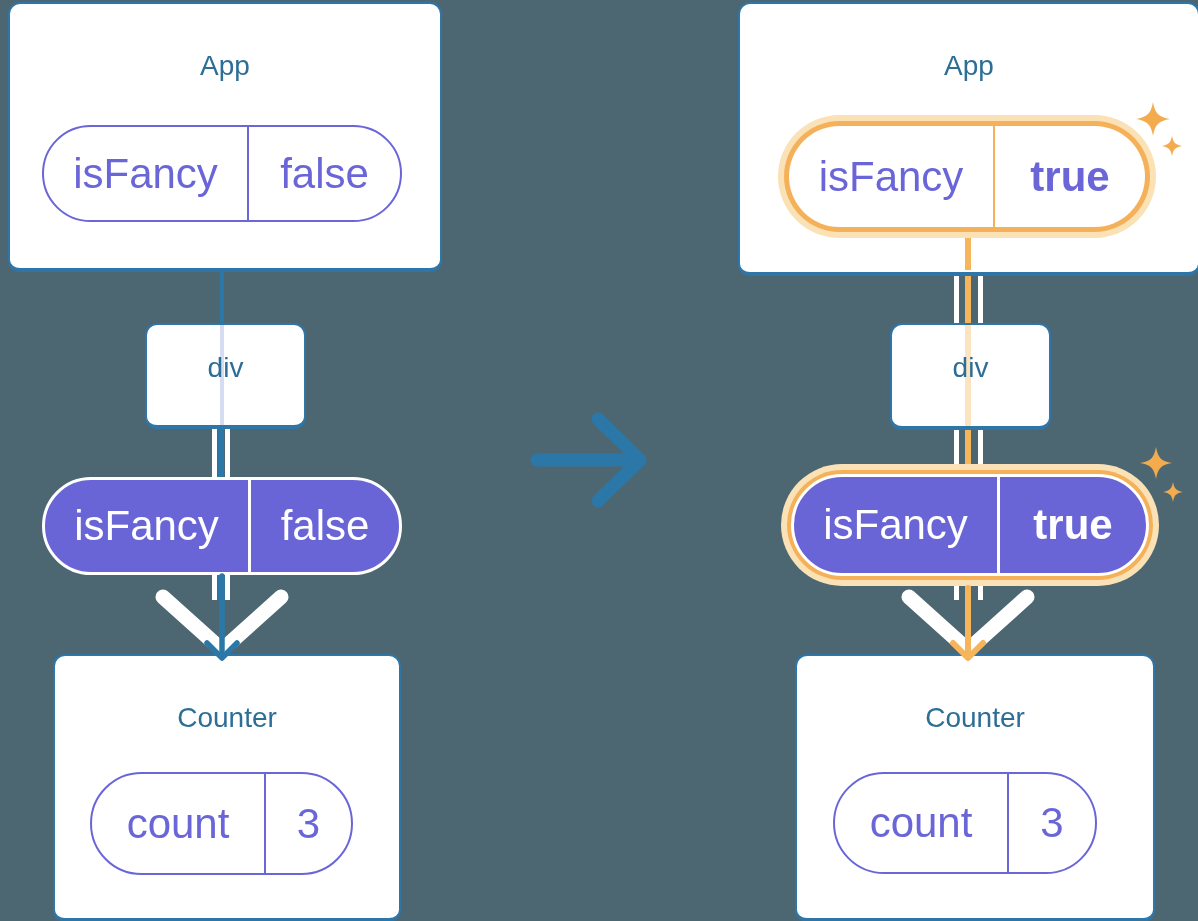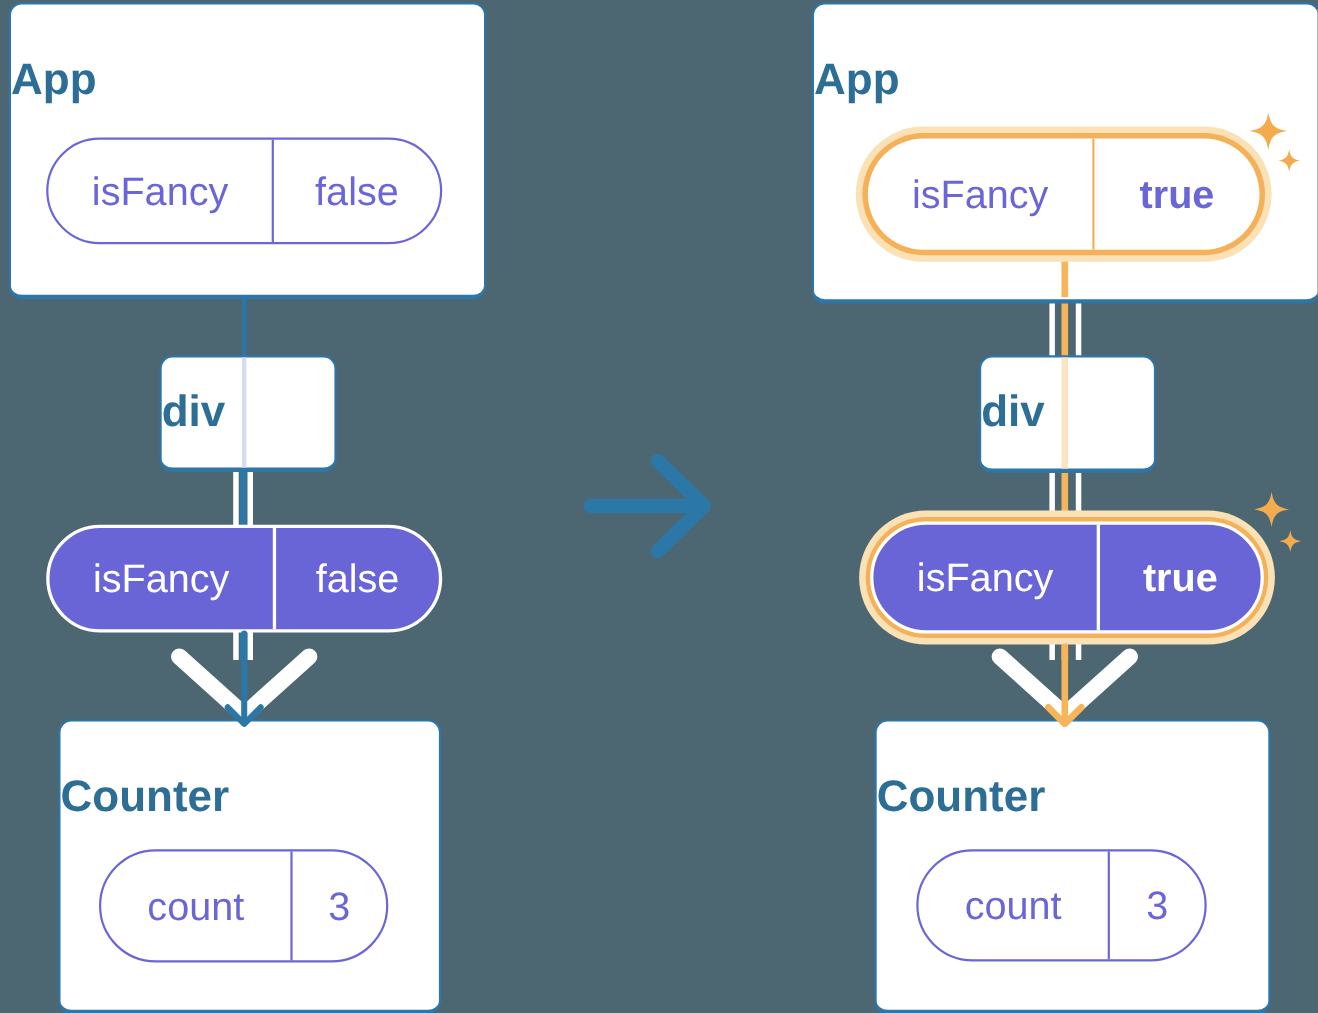--- a/index.html
+++ b/index.html
@@ -8,29 +8,29 @@
     background:var(--background,#4C6772);
     font-family:"Liberation Sans",sans-serif;
   }
   
   .card{
     position:absolute;background:var(--card-fill,#fff);
     border:2px solid var(--card-border,#2E75A8);
     border-bottom-width:4px;border-radius:12px;z-index:1;
   }
   .card-title{
-    position:absolute;left:0;right:0;
-    font-size:40px;font-weight:700;color:var(--heading-text,#2D6E96);
+    position:absolute;left:0;right:0;text-align:center;
+    font-size:28px;font-weight:400;color:var(--heading-text,#2D6E96);
     z-index:2;
   }
   
   .pill{position:absolute;display:flex;align-items:stretch;border-radius:999px;box-sizing:border-box;z-index:2;}
   .outline-pill{border:2.5px solid var(--purple-outline,#6A66D8);color:var(--purple-outline,#6A66D8);background:#fff;}
   .solid-pill{background:var(--purple-fill,#6965D6);border:3px solid #fff;color:#fff;}
-  .cell{display:flex;align-items:center;justify-content:center;font-size:36px;}
+  .cell{display:flex;align-items:center;justify-content:center;font-size:42px;}
   .cell.grow{flex:1;}
   .outline-pill .divider-cell{border-right:2px solid var(--purple-outline,#6A66D8);}
   .solid-pill .divider-cell{border-right:3px solid #fff;}
   .bold{font-weight:700;text-align:center;}
   
   .fancy-outer{position:absolute;border-radius:999px;background:var(--highlight-halo,#FAE1B6);padding:6px;box-sizing:border-box;z-index:2;}
   .fancy-mid{border-radius:999px;background:var(--highlight-orange,#F5B159);height:100%;box-sizing:border-box;}
   .fancy-mid.pad5{padding:5px;}
   .fancy-mid.pad4{padding:4px;}
   .fancy-inner-white{border-radius:999px;background:#fff;height:100%;display:flex;box-sizing:border-box;color:var(--purple-outline,#6A66D8);}

